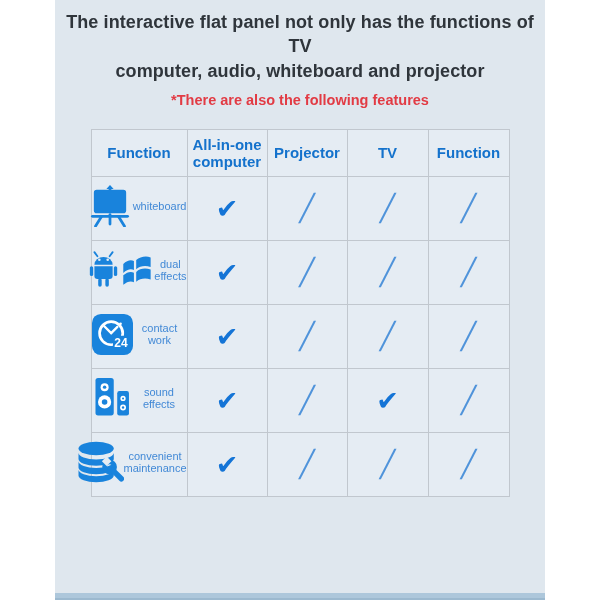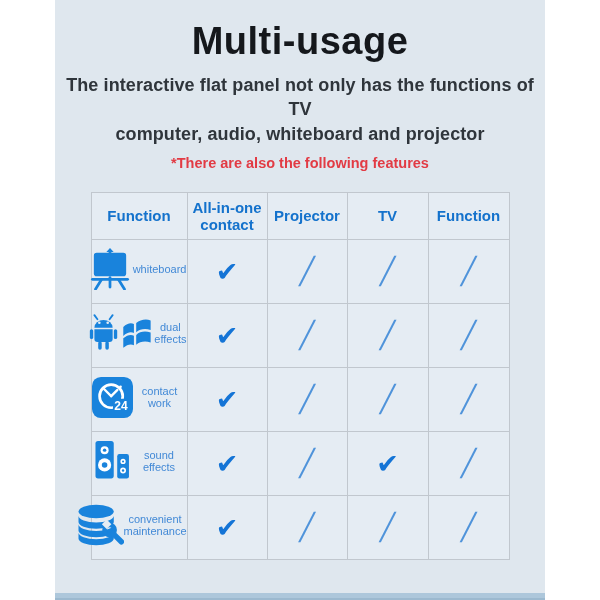--- a/index.html
+++ b/index.html
@@ -49,38 +49,37 @@
     position:absolute;left:0;bottom:0;width:100%;height:7px;background:#adc7db;
     border-bottom:2px solid #9cb9cf;box-sizing:border-box;
   }
 </style>
 </head>
 <body>
 
 <div class="canvas">
   <div class="panel">
 
-    <h1 class="title">Multi-usage</h1>
 
     <p class="subtitle"><span>The interactive flat panel not only has the functions of TV</span><br><span>computer, audio, whiteboard and projector</span></p>
 
     <p class="note">*There are also the following features</p>
 
     <table class="cmp">
       <colgroup>
           <col style="width:96px">
           <col style="width:80px">
           <col style="width:80px">
           <col style="width:81px">
           <col style="width:81px">
         </colgroup>
       <thead>
         <tr>
           <th>Function</th>
-          <th>All-in-one contact</th>
+          <th>All-in-one computer</th>
           <th>Projector</th>
           <th>TV</th>
           <th>Function</th>
         </tr>
       </thead>
       <tbody>
 
         <tr>
           <td>
             <div class="fwrap">

